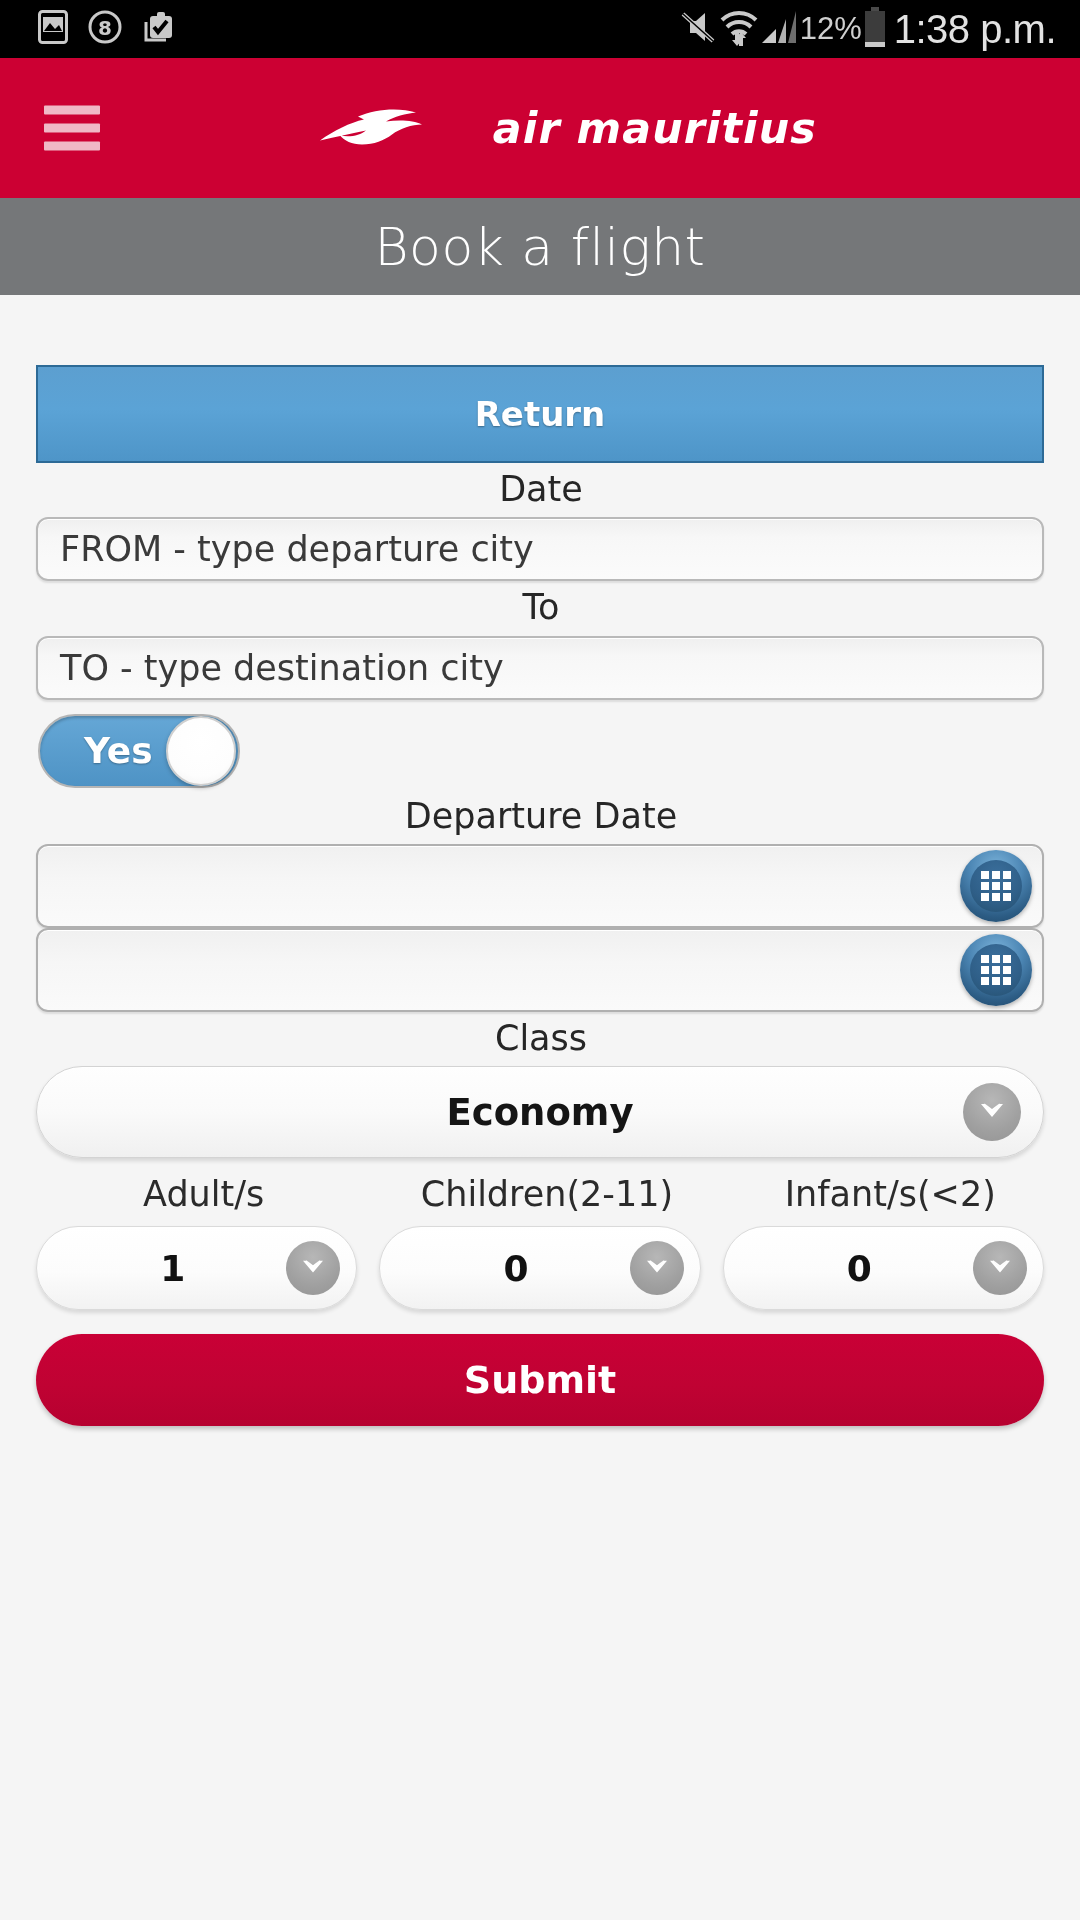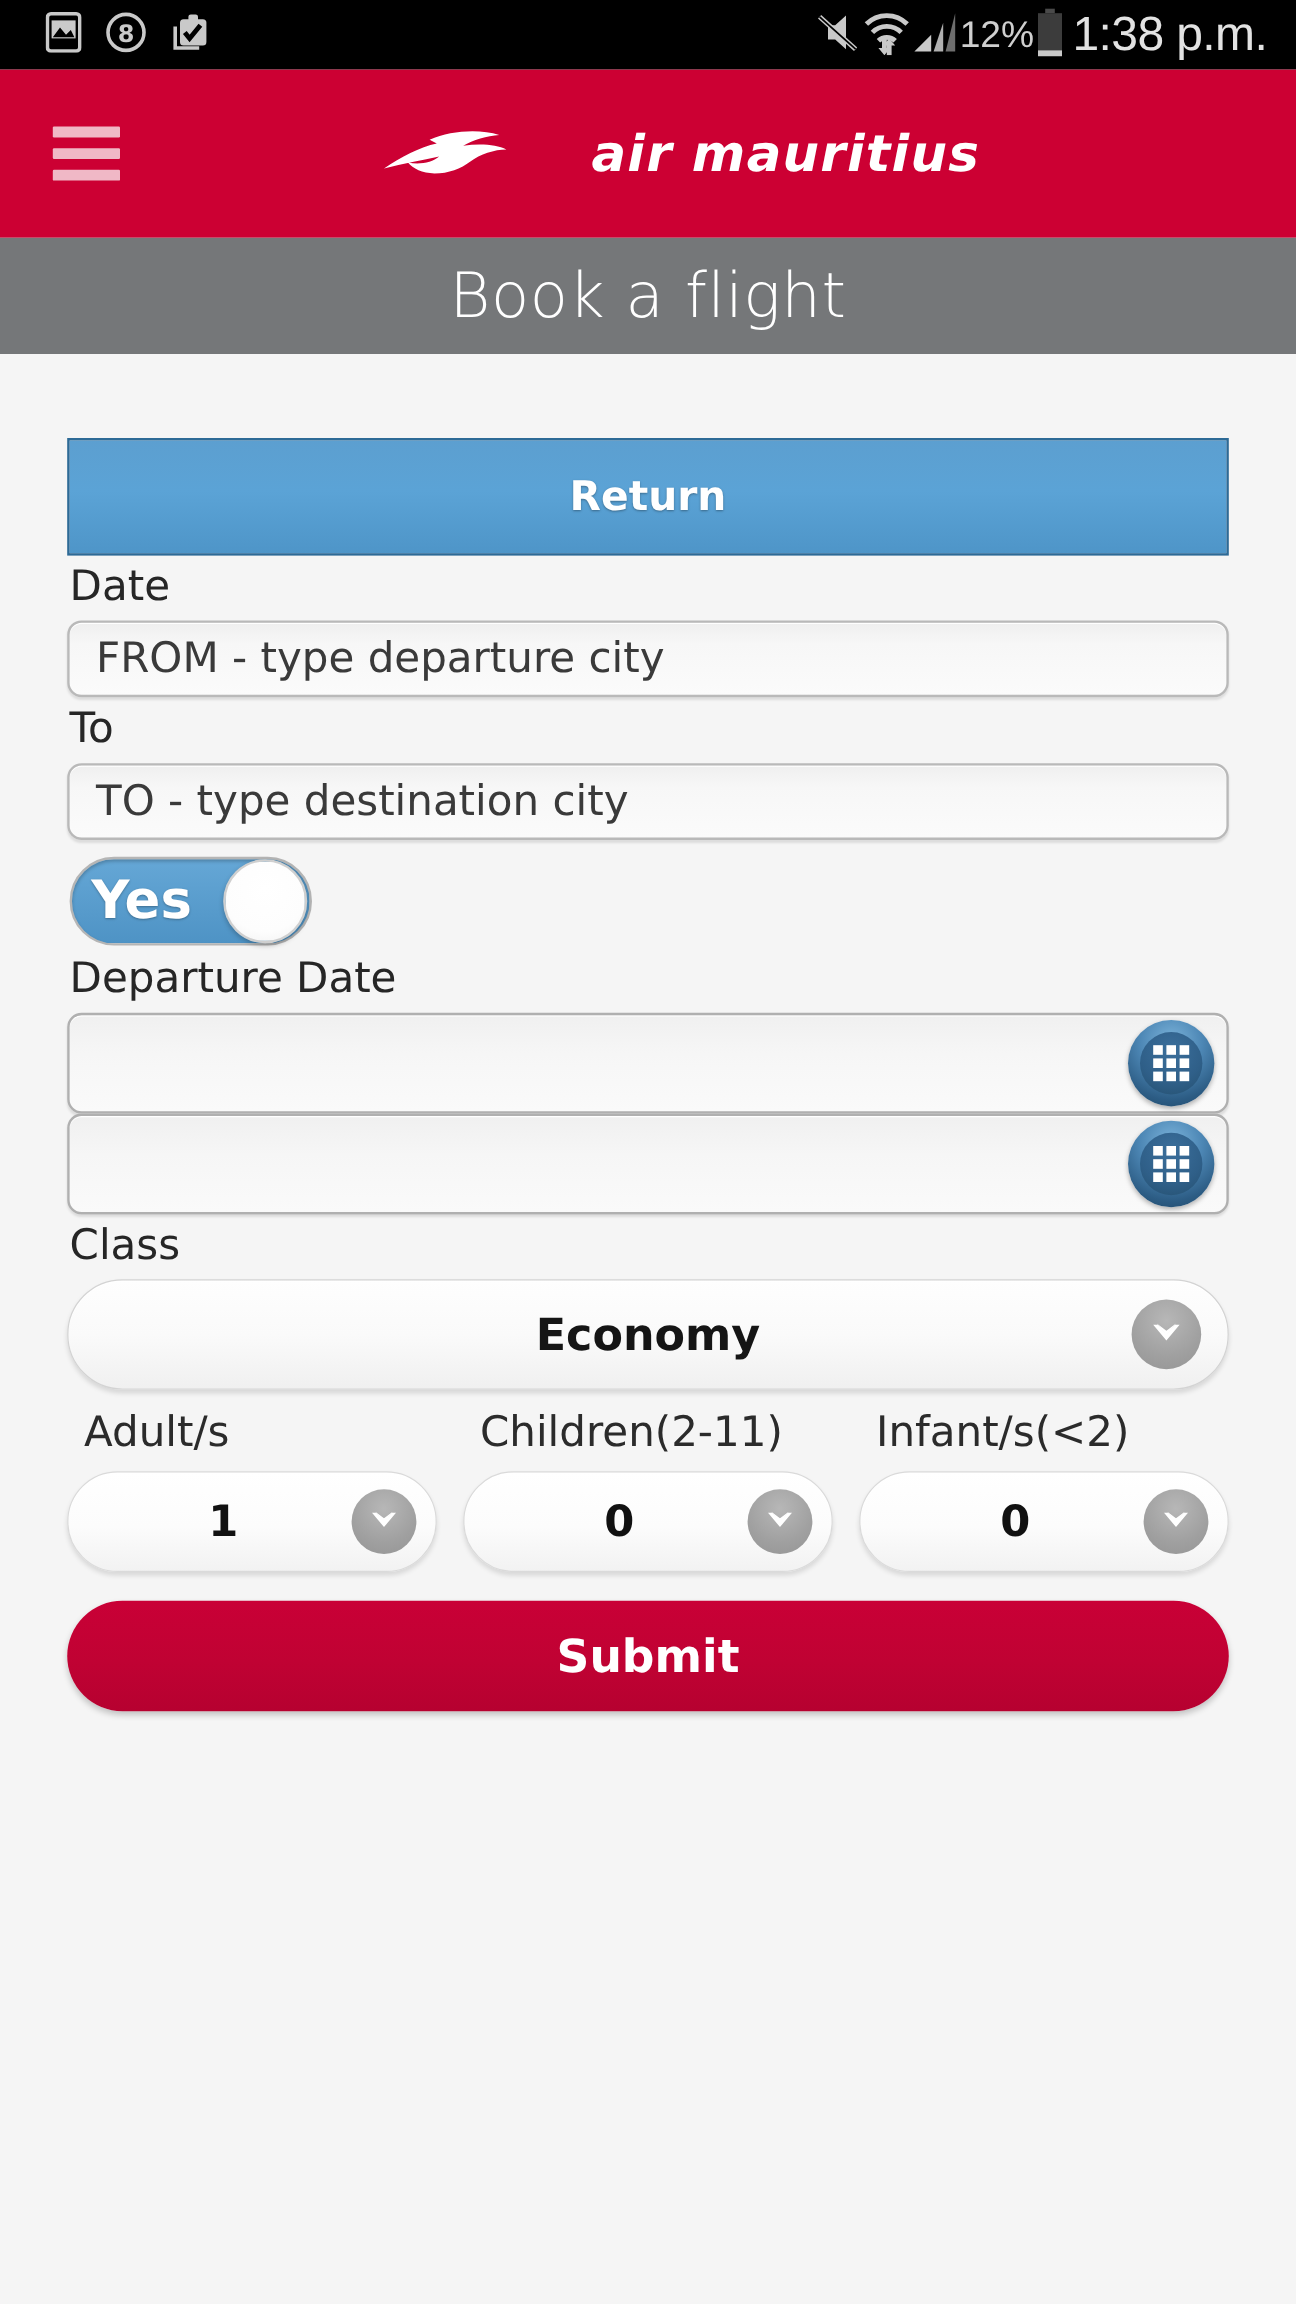--- a/index.html
+++ b/index.html
@@ -48,21 +48,21 @@
   .titlebar {
     flex: 0 0 97px; background: #757779; display: flex;
     align-items: center; justify-content: center;
   }
   .titlebar h1 {
     color: #ffffff; font-size: 52px; font-weight: 300;
     font-family: "DejaVu Sans", sans-serif; letter-spacing: 0.5px;
   }
 
   
-  .content { flex: 1 1 auto; background: #f5f5f5; padding: 0 56px; position: relative; }
+  .content { flex: 1 1 auto; background: #f5f5f5; padding: 0 36px; position: relative; text-align: center; }
   .spacer-top { height: 70px; }
 
   .seg {
     display: flex; width: 100%; height: 98px; margin-bottom: 4px;
   }
   .seg-btn {
     flex: 1 1 50%; display: flex; align-items: center; justify-content: center;
     font-size: 34px; font-weight: bold; font-family: "DejaVu Sans", sans-serif;
   }
   .seg-btn.active {
@@ -93,22 +93,22 @@
 
   .toggle-row { margin: 14px 0 8px 2px; }
   .switch {
     width: 202px; height: 74px; border-radius: 37px;
     background: linear-gradient(to bottom, #65a7d6 0%, #4e93c5 100%);
     border: 2px solid #b5b5b5;
     display: flex; align-items: center; position: relative;
     box-shadow: inset 0 2px 3px rgba(0,0,0,0.22);
   }
   .switch .sw-label {
-    color: #ffffff; font-size: 44px; font-weight: bold;
-    font-family: "DejaVu Sans", sans-serif; margin-left: 16px;
+    color: #ffffff; font-size: 36px; font-weight: bold;
+    font-family: "DejaVu Sans", sans-serif; margin-left: 44px;
     text-shadow: 0 1px 2px rgba(0,0,0,0.3);
   }
   .switch .knob {
     position: absolute; right: 2px; top: 50%; transform: translateY(-50%);
     width: 70px; height: 70px; border-radius: 50%;
     background: radial-gradient(circle at 50% 35%, #ffffff 0%, #fdfdfd 65%, #f0f0f0 100%);
     border: 2px solid #cfcfcf;
     box-shadow: 0 2px 4px rgba(0,0,0,0.25);
   }
 

